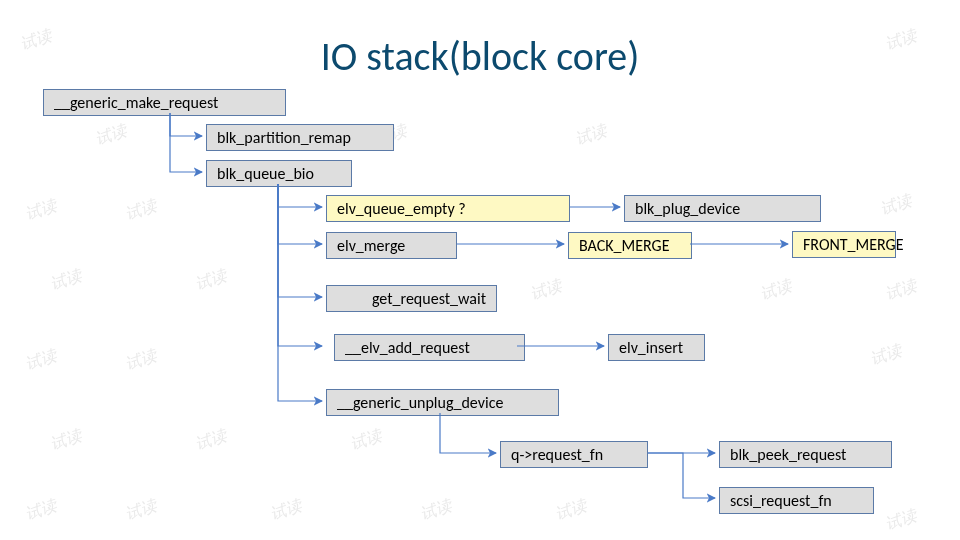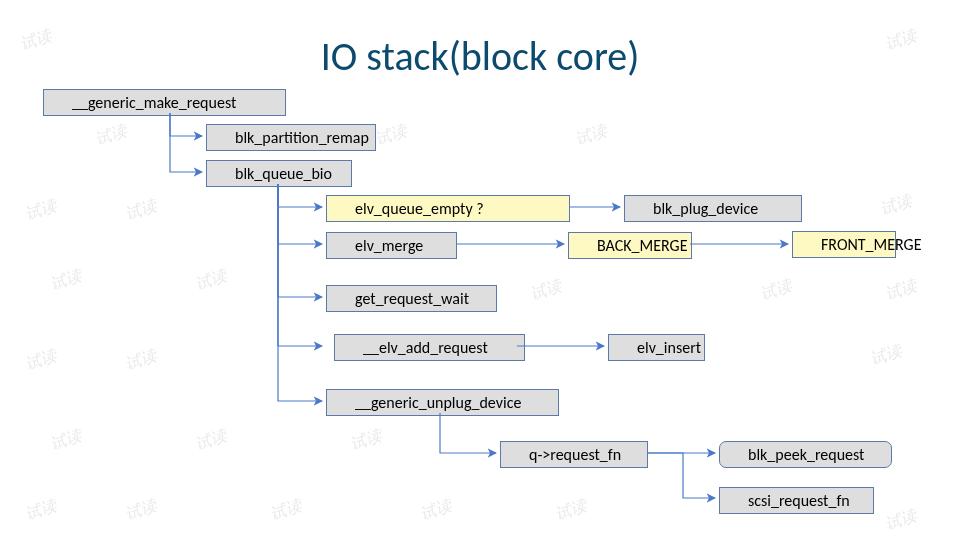--- a/index.html
+++ b/index.html
@@ -1,18 +1,18 @@
 <!DOCTYPE html>
 <html><head>
 <meta charset="utf-8">
 <style>
   * { margin:0; padding:0; box-sizing:border-box; }
   html,body { width:960px; height:540px; background:#fff; font-family:"Calibri","Segoe UI",Arial,sans-serif; overflow:hidden; position:relative; }
   .title { position:absolute; top:32px; left:0; width:100%; text-align:center; font-size:40px; font-weight:400; color:#0c4a6e; }
-  .node { position:absolute; border:1px solid #5b7aa7; font-size:16px; padding:3px 28px; white-space:nowrap; }
+  .node { position:absolute; border:1px solid #5b7aa7; font-size:16px; padding:3px 10px; white-space:nowrap; }
   .filled { background:#dedede; }
   .outline { background:#fef9c3; }
   .wm { position:absolute; color:#eaeaea; font-size:16px; font-style:italic; pointer-events:none; user-select:none; transform:rotate(-18deg); }
   svg.arrows { position:absolute; left:0; top:0; width:960px; height:540px; pointer-events:none; }
   .arrow { stroke:#4a7ac7; stroke-width:1.2; fill:none; }
   .ahead { fill:#4a7ac7; }
 </style>
 </head>
 <body>
 
@@ -38,33 +38,33 @@
 <div class="wm" style="left:25px; top:500px;">试读</div>
 <div class="wm" style="left:125px; top:500px;">试读</div>
 <div class="wm" style="left:270px; top:500px;">试读</div>
 <div class="wm" style="left:420px; top:500px;">试读</div>
 <div class="wm" style="left:555px; top:500px;">试读</div>
 <div class="wm" style="left:885px; top:510px;">试读</div>
 
 <div class="title">IO stack(block core)</div>
 
 <div class="node filled" style="left:43px;  top:89px;  width:243px;">__generic_make_request</div>
-<div class="node filled" style="left:206px; top:124px; width:170px;">blk_partition_remap</div>
+<div class="node filled" style="left:206px; top:124px; width:188px;">blk_partition_remap</div>
 <div class="node filled" style="left:206px; top:160px; width:146px;">blk_queue_bio</div>
 <div class="node outline" style="left:326px; top:195px; width:244px;">elv_queue_empty ?</div>
-<div class="node filled" style="left:624px; top:195px; width:178px;">blk_plug_device</div>
+<div class="node filled" style="left:624px; top:195px; width:197px;">blk_plug_device</div>
 <div class="node filled" style="left:326px; top:232px; width:131px;">elv_merge</div>
 <div class="node outline" style="left:568px; top:232px; width:124px;">BACK_MERGE</div>
 <div class="node outline" style="left:792px; top:231px; width:104px;">FRONT_MERGE</div>
 <div class="node filled" style="left:326px; top:285px; width:171px;text-align:right;">get_request_wait</div>
 <div class="node filled" style="left:334px; top:334px; width:191px;">__elv_add_request</div>
 <div class="node filled" style="left:608px; top:334px; width:97px;">elv_insert</div>
 <div class="node filled" style="left:326px; top:389px; width:233px;">__generic_unplug_device</div>
 <div class="node filled" style="left:500px; top:441px; width:148px;">q-&gt;request_fn</div>
-<div class="node filled" style="left:719px; top:441px; width:173px;border-radius:7px;">blk_peek_request</div>
+<div class="node filled" style="left:719px; top:441px; width:173px;">blk_peek_request</div>
 <div class="node filled" style="left:719px; top:487px; width:155px;">scsi_request_fn</div>
 
 <svg class="arrows">
   <defs>
     <marker id="ah" markerWidth="8" markerHeight="8" refX="7" refY="4" orient="auto">
       <path class="ahead" d="M0,0 L8,4 L0,8 L2,4 Z"></path>
     </marker>
   </defs>
 
   <path class="arrow" d="M170 113 L170 136 L202 136" marker-end="url(#ah)"></path>

